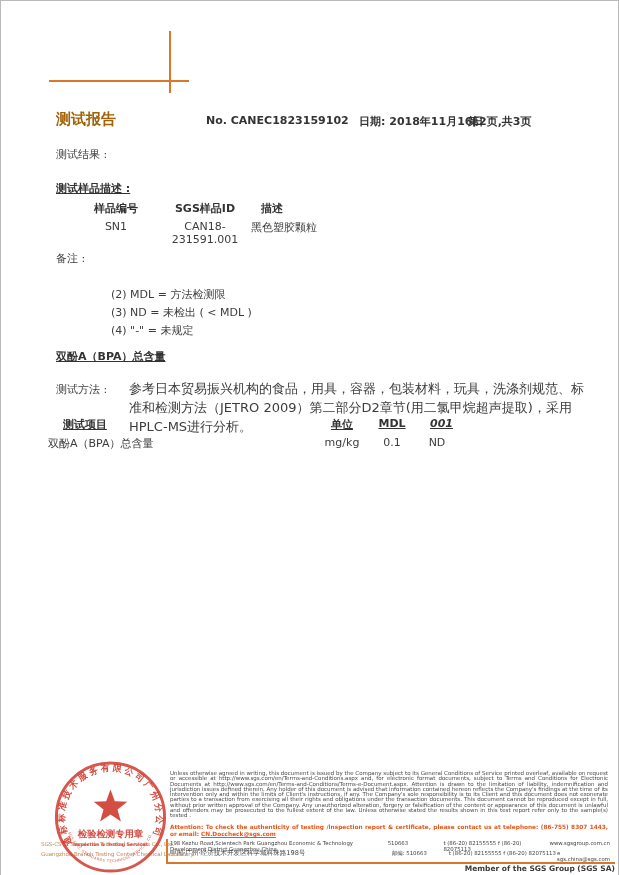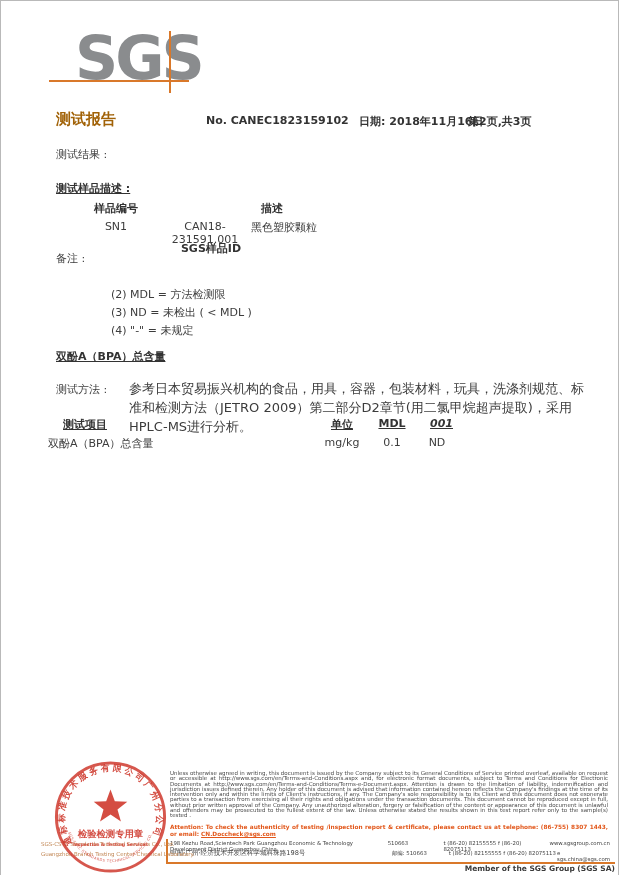--- a/index.html
+++ b/index.html
@@ -39,37 +39,34 @@
   .o-vline{background:#d9782a;width:1.5px;}
   .company{font-size:5.5px;line-height:9px;color:#c08552;}
   .member{font-size:7.5px;font-weight:600;color:#3a3a3a;text-align:right;}
   .stamp-svg{overflow:visible;}
 </style>
 </head>
 <body>
 
 <div class="page">
 
-  <div class="abs" style="left:74px;top:33px;">
-    <span class="logo-text">SGS</span>
-  </div>
   <div class="abs logo-hline" style="left:48px;top:79px;width:140px;"></div>
   <div class="abs logo-vline" style="left:168px;top:30px;height:62px;"></div>
 
   <div class="abs doc-title" style="left:55px;top:109px;">测试报告</div>
   <div class="abs hdr-bold" style="left:205px;top:113px;">No. CANEC1823159102</div>
   <div class="abs hdr-bold" style="left:358px;top:113px;">日期: 2018年11月16日</div>
   <div class="abs hdr-bold" style="left:467px;top:113px;">第2页,共3页</div>
 
   <div class="abs body-txt" style="left:55px;top:146px;">测试结果 :</div>
 
   <div class="abs bold-ul" style="left:55px;top:180px;">测试样品描述 :</div>
 
   <div class="abs tbl-hd ctr" style="left:80px;top:200px;width:70px;">样品编号</div>
-  <div class="abs tbl-hd ctr" style="left:164px;top:200px;width:92px;margin-top:40px;">SGS样品ID</div>
+  <div class="abs tbl-hd ctr" style="left:158px;top:200px;width:92px;">SGS样品ID</div>
   <div class="abs tbl-hd" style="left:260px;top:200px;">描述</div>
   <div class="abs body-txt ctr" style="left:80px;top:219px;width:70px;">SN1</div>
   <div class="abs body-txt ctr" style="left:152px;top:219px;width:104px;">CAN18-231591.001</div>
   <div class="abs body-txt" style="left:250px;top:219px;">黑色塑胶颗粒</div>
 
   <div class="abs body-txt" style="left:55px;top:250px;">备注 :</div>
   <div class="abs body-txt" style="left:110px;top:286px;">(2) MDL = 方法检测限</div>
   <div class="abs body-txt" style="left:110px;top:304px;">(3) ND = 未检出 ( &lt; MDL )</div>
   <div class="abs body-txt" style="left:110px;top:322px;">(4) "-" = 未规定</div>
 

